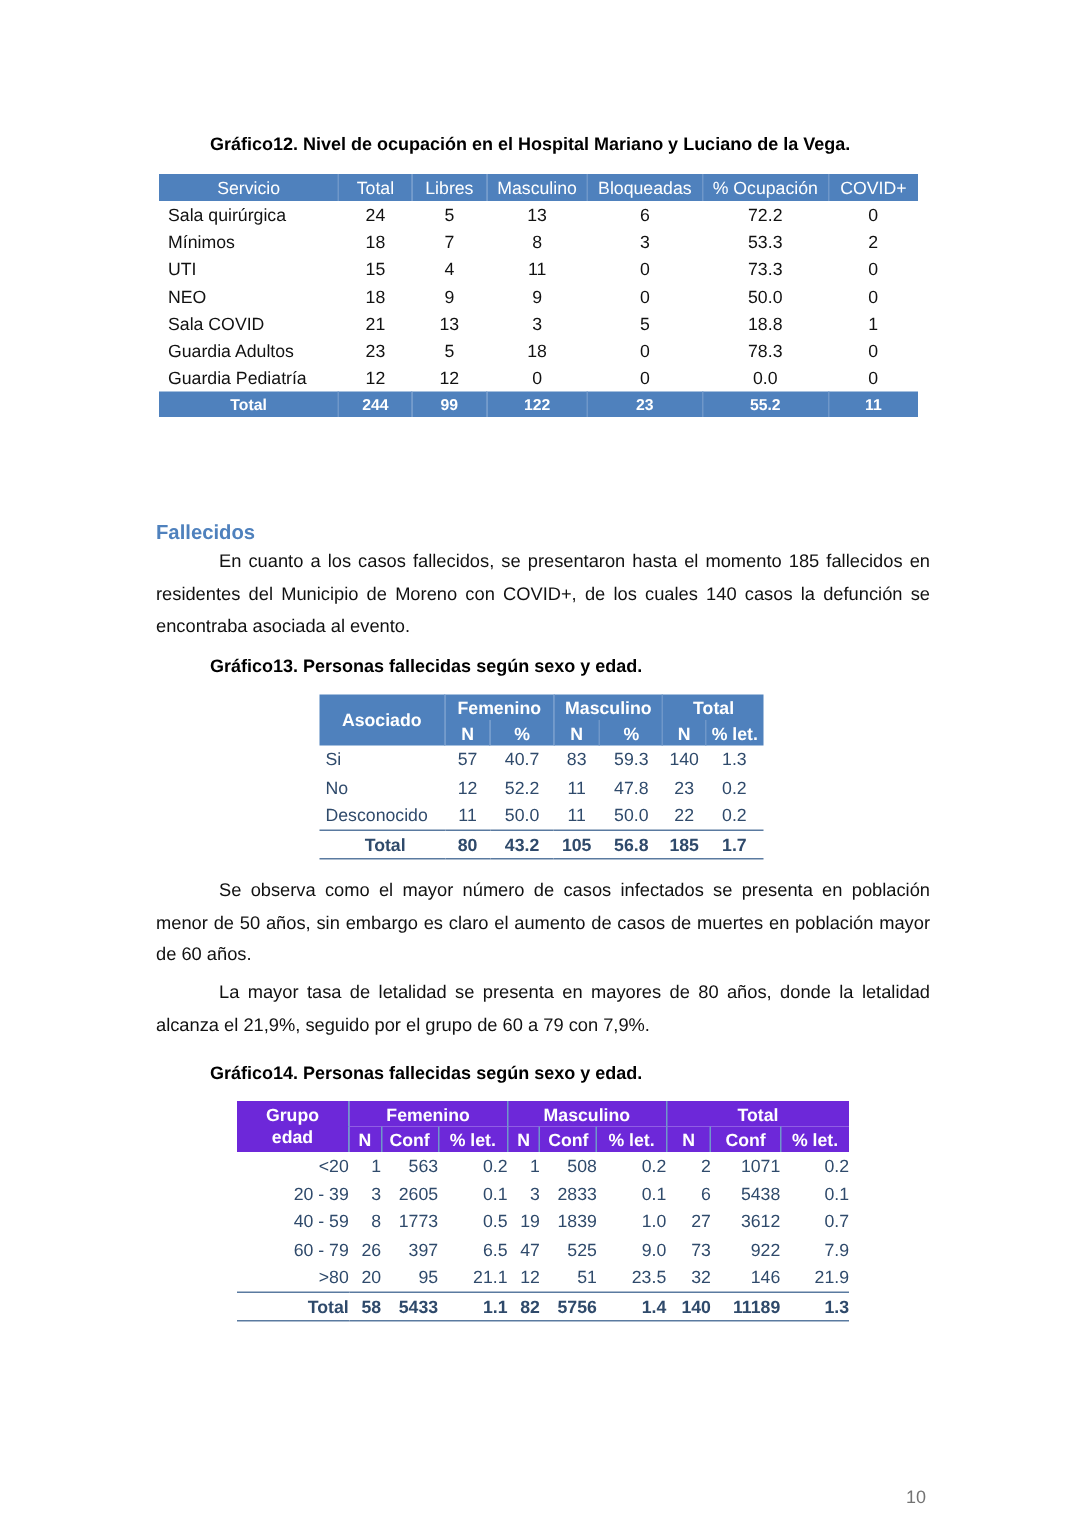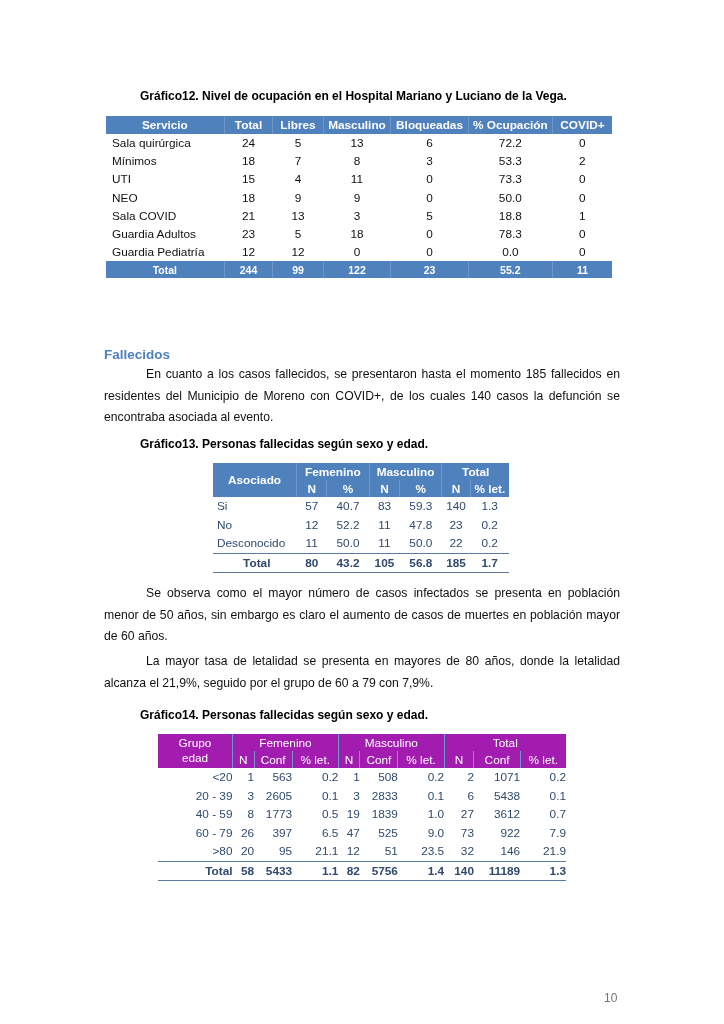--- a/index.html
+++ b/index.html
@@ -5,39 +5,39 @@
   html, body { margin:0; padding:0; background:#ffffff; }
   body { width:724px; height:1024px; position:relative; font-family:"Liberation Sans", sans-serif; color:#111; overflow:hidden; }
   .caption { position:absolute; left:104px; font-size:12px; font-weight:bold; color:#000000;margin-left:36px; }
   .h-section { position:absolute; left:104px; font-size:13.5px; font-weight:bold; color:#4F81BD; }
   .para { position:absolute; left:104px; width:516px; font-size:12.2px; line-height:21.5px; text-align:justify; color:#111; }
   .para .indent { display:inline-block; width:42px; }
 
   table { border-collapse:collapse; position:absolute; }
   
   #t1 { left:106px; top:116px; width:506px; font-size:11.8px; }
-  #t1 th { background:#4F81BD; color:#fff; font-weight:bold; height:18px; padding:0 2px; border-right:1px solid #6f97c9; }
+  #t1 th { background:#4F81BD; color:#fff; font-weight:normal; height:18px; padding:0 2px; border-right:1px solid #6f97c9; }
   #t1 th:last-child { border-right:none; }
   #t1 td { height:18.2px; padding:0; text-align:center; color:#111; }
   #t1 td.svc { text-align:left; padding-left:6px; }
   #t1 tr.total td { background:#4F81BD; color:#fff; font-weight:bold; height:17px; font-size:10.5px; border-right:1px solid #6f97c9; }
   #t1 tr.total td:last-child { border-right:none; }
 
   
   #t2 { left:213px; top:463px; width:296px; font-size:11.8px; color:#2f4a6b; }
   #t2 th { background:#4F81BD; color:#fff; font-weight:bold; padding:0; height:17px; border-right:1px solid #6f97c9; }
   #t2 th.noborder { border-right:none; }
   #t2 td { text-align:center; height:18.5px; padding:0; }
   #t2 td.lbl { text-align:left; padding-left:4px; }
   #t2 tr.total td { font-weight:bold; border-top:1px solid #5a7aa0; border-bottom:1px solid #5a7aa0; }
   #t2 tr.total td.lbl { text-align:center; }
 
   
   #t3 { left:158px; top:734px; width:408px; font-size:11.8px; color:#2f4a6b; }
-  #t3 th { background:#a21caf; color:#fff; font-weight:normal; padding:0; height:17px; border-right:1px solid #6f97c9; }
+  #t3 th { background:#6d28d9; color:#fff; font-weight:bold; padding:0; height:17px; border-right:1px solid #6f97c9; }
   #t3 th.noborder { border-right:none; }
   #t3 td { text-align:right; height:18.5px; padding:0; }
   #t3 tr.total td { font-weight:bold; border-top:1px solid #5a7aa0; border-bottom:1px solid #5a7aa0; }
 
   .pagenum { position:absolute; left:604px; top:991px; font-size:12px; color:#737373; }
 </style>
 </head>
 <body>
 
 <div class="caption" style="top:89px;">Gráfico12. Nivel de ocupación en el Hospital Mariano y Luciano de la Vega.</div>

